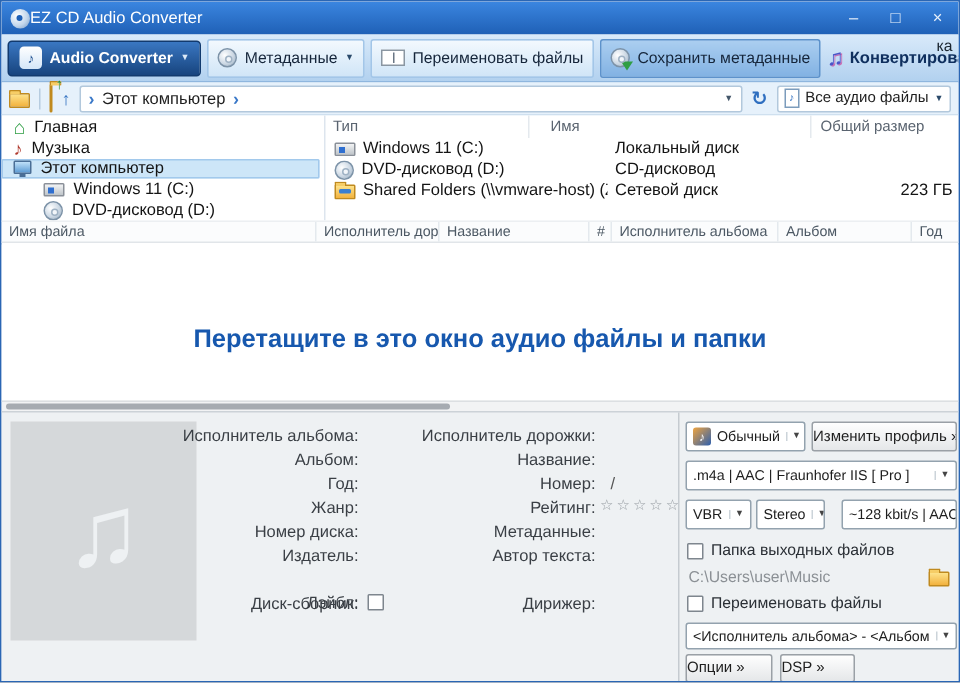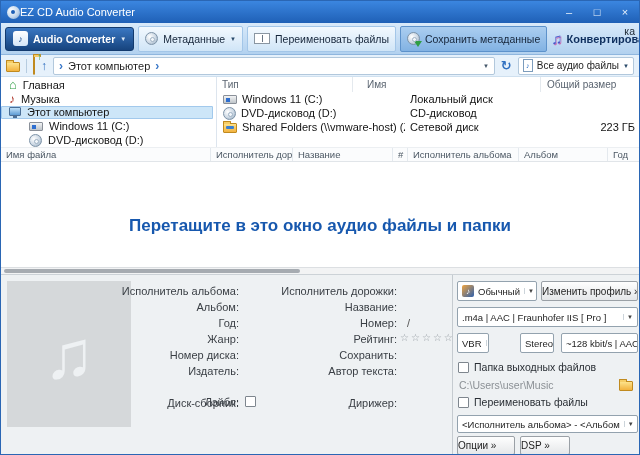--- a/index.html
+++ b/index.html
@@ -259,44 +259,44 @@
     <span class="fld fld-l r6">Лэйбл:</span>
     <span class="fld fld-l r7">Диск-сборник:</span>
     <span class="chk comp-chk"></span>
 
     <span class="fld fld-r r0">Исполнитель дорожки:</span>
     <span class="fld fld-r r1">Название:</span>
     <span class="fld fld-r r2">Номер:</span>
     <span class="num-sep">/</span>
     <span class="fld fld-r r3">Рейтинг:</span>
     <span class="stars">☆☆☆☆☆</span>
-    <span class="fld fld-r r4">Сохранить:</span>
+    <span class="fld fld-r r4">Метаданные:</span>
     <span class="fld fld-r r5">Автор текста:</span>
     <span class="fld fld-r r7">Дирижер:</span>
 
     <div class="encoder">
       <div class="dd" style="left:4px;top:6px;width:80px">
         <span class="prof-icon">♪</span>
         <span>Обычный</span>
         <span class="dd-caret">▼</span>
       </div>
       <div class="btn" style="left:88px;top:6px;width:97px;height:20px">
         <span>Изменить профиль »</span>
       </div>
 
       <div class="dd" style="left:4px;top:32px;width:181px">
         <span>.m4a | AAC | Fraunhofer IIS [ Pro ]</span>
         <span class="dd-caret">▼</span>
       </div>
 
-      <div class="dd" style="left:4px;top:58px;width:32px">
+      <div class="dd" style="left:4px;top:58px;width:44px">
         <span>VBR</span>
         <span class="dd-caret">▼</span>
       </div>
-      <div class="dd" style="left:67px;top:58px;width:34px">
+      <div class="dd" style="left:51px;top:58px;width:46px">
         <span>Stereo</span>
         <span class="dd-caret">▼</span>
       </div>
       <div class="dd" style="left:108px;top:58px;width:77px">
         <span>~128 kbit/s | AAC-LC | Q</span>
 
       </div>
 
       <span class="chk" style="left:5px;top:87px"></span>
       <span class="chk-label" style="left:21px;top:86px">Папка выходных файлов</span>

